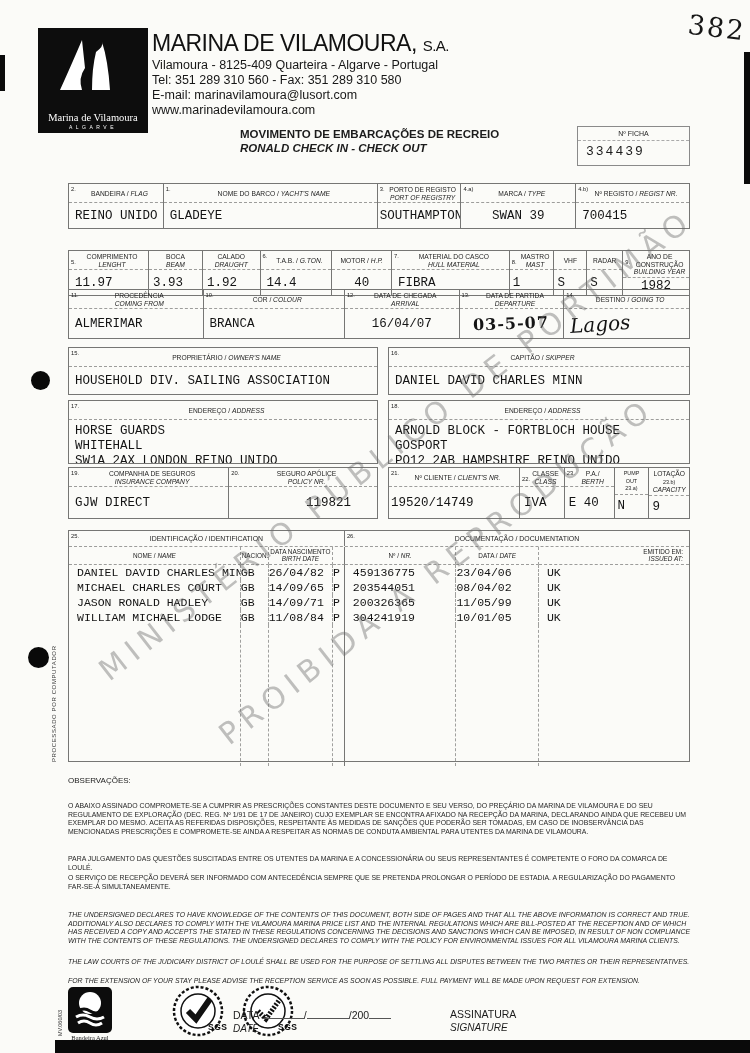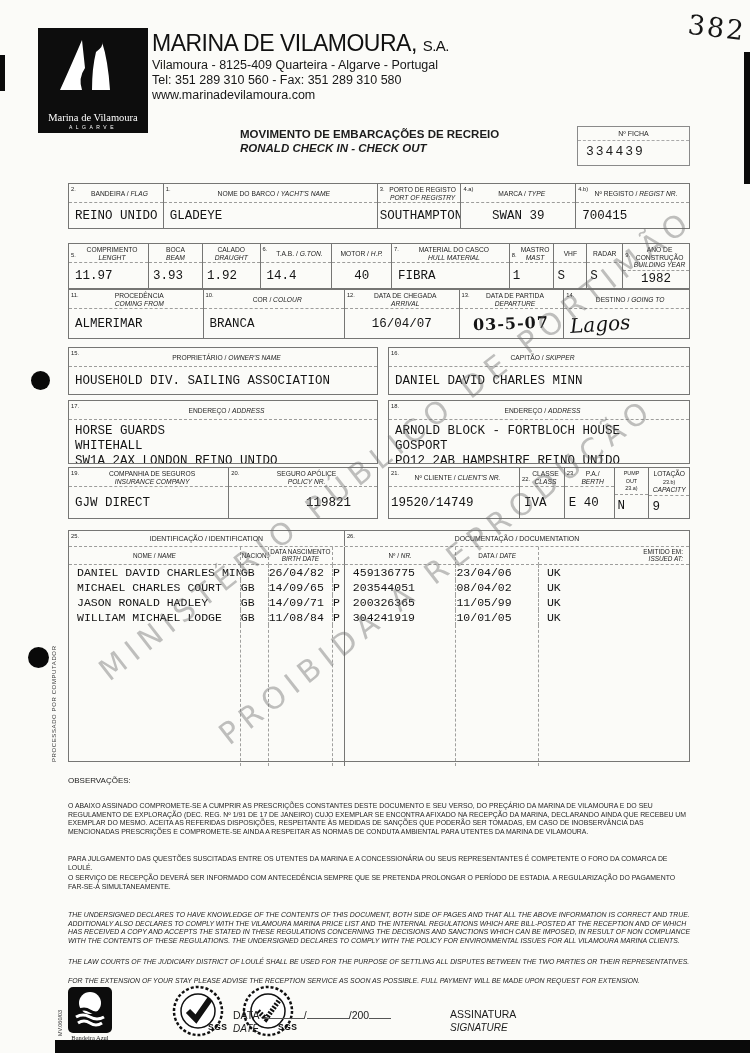--- a/index.html
+++ b/index.html
@@ -99,20 +99,21 @@
     <div class="logo-title">Marina de Vilamoura</div>
     <div class="logo-sub">ALGARVE</div>
   </div>
   <div class="co">
     <div class="co-name">
       <span>MARINA DE VILAMOURA,</span>
       <span class="sa">S.A.</span>
     </div>
     <div class="co-line">Vilamoura - 8125-409 Quarteira - Algarve - Portugal</div>
     <div class="co-line">Tel: 351 289 310 560 - Fax: 351 289 310 580</div>
+    <div class="co-line">E-mail: marinavilamoura@lusort.com</div>
     <div class="co-line">www.marinadevilamoura.com</div>
   </div>
   <div class="hand hand-382">382</div>
 
   <div class="doc-title">
     <div class="t1">MOVIMENTO DE EMBARCAÇÕES DE RECREIO</div>
     <div class="t2">RONALD CHECK IN - CHECK OUT</div>
   </div>
   <div class="ficha">
     <div class="fl">Nº FICHA</div>
@@ -151,21 +152,21 @@
     </div>
     <div class="cell last" style="width:18.2%;">
       <div class="chead">
           <span class="num">4.b)</span>
         <span><span>Nº REGISTO /</span> <span class="en">REGIST NR.</span></span>
         </div>
       <div class="cval">700415</div>
     </div>
   </div>
 
-  <div class="frow" style="left:68px;top:243px;width:622px;height:46px;">
+  <div class="frow" style="left:68px;top:250px;width:622px;height:46px;">
     <div class="cell" style="width:12.9%;">
       <div class="chead">
           <span class="num" style="top:8px;">5.</span>
         <span style="display:block">COMPRIMENTO</span>
         <span style="display:block" class="en">LENGHT</span>
         </div>
       <div class="cval">11.97</div>
     </div>
     <div class="cell" style="width:8.7%;">
       <div class="chead nonum">

